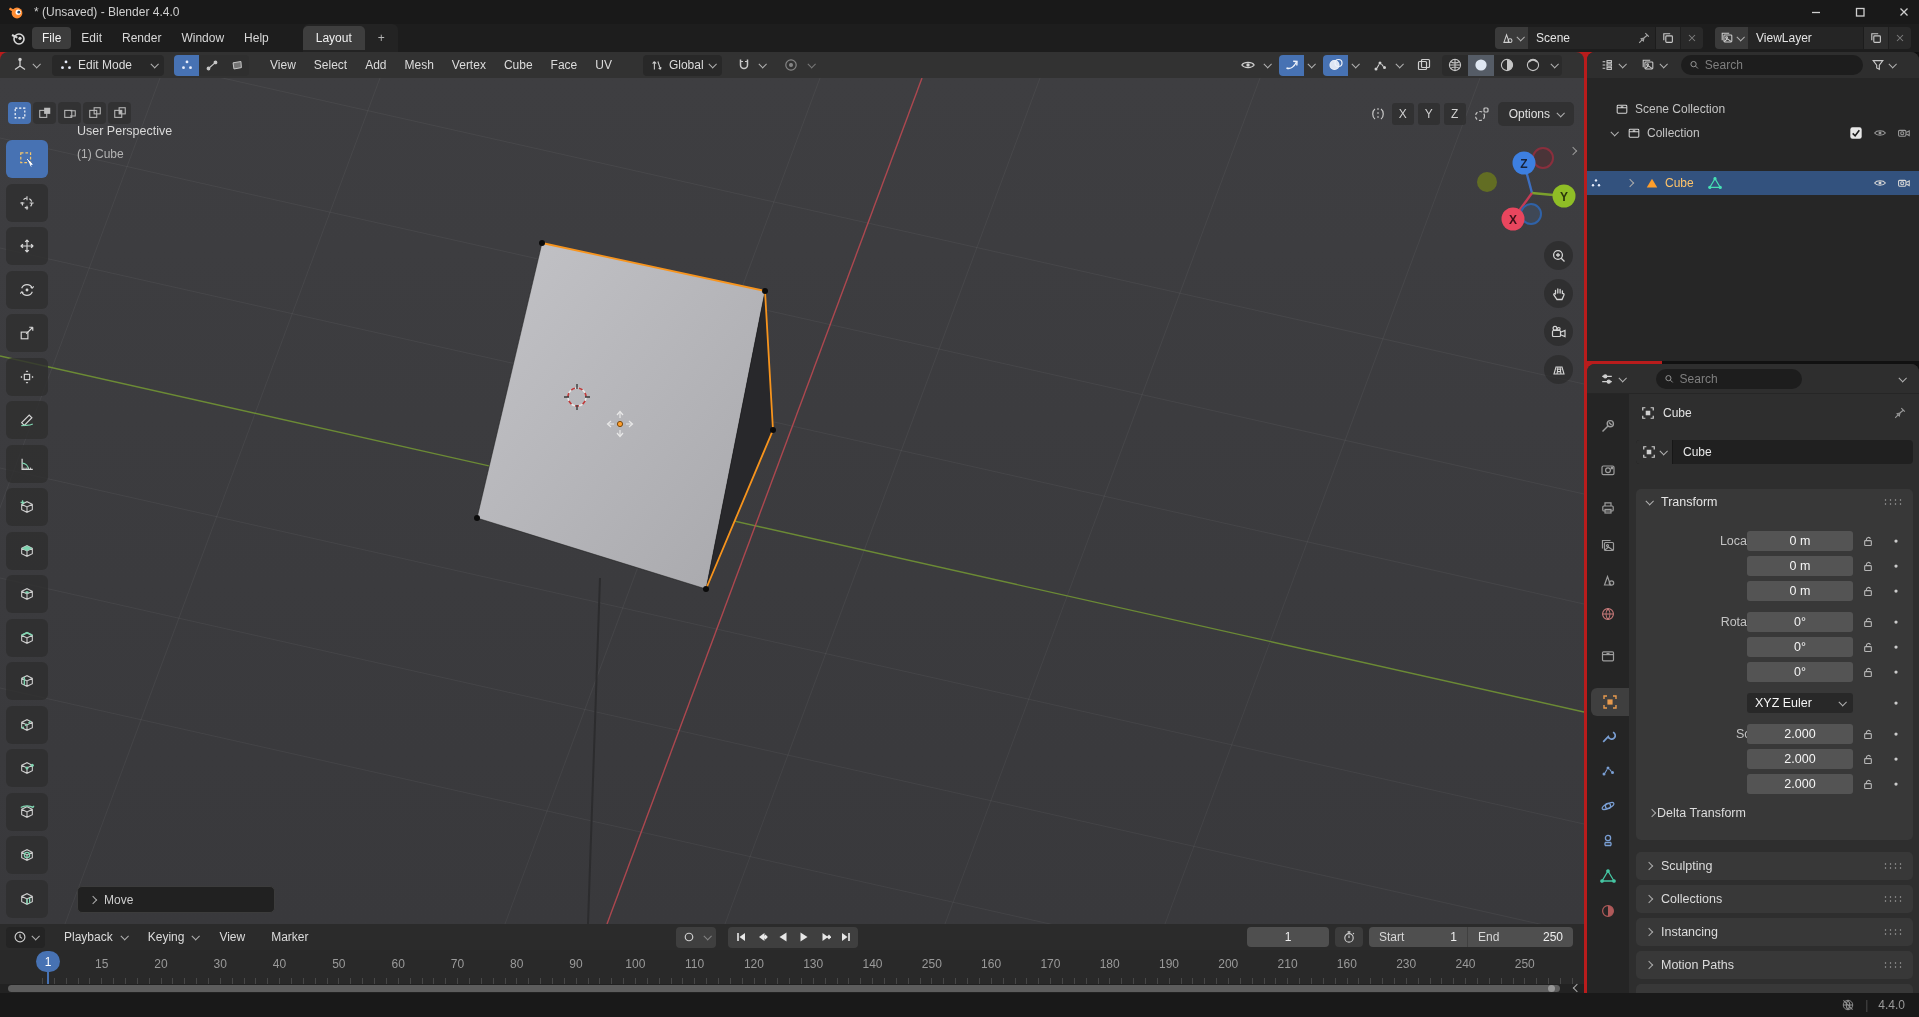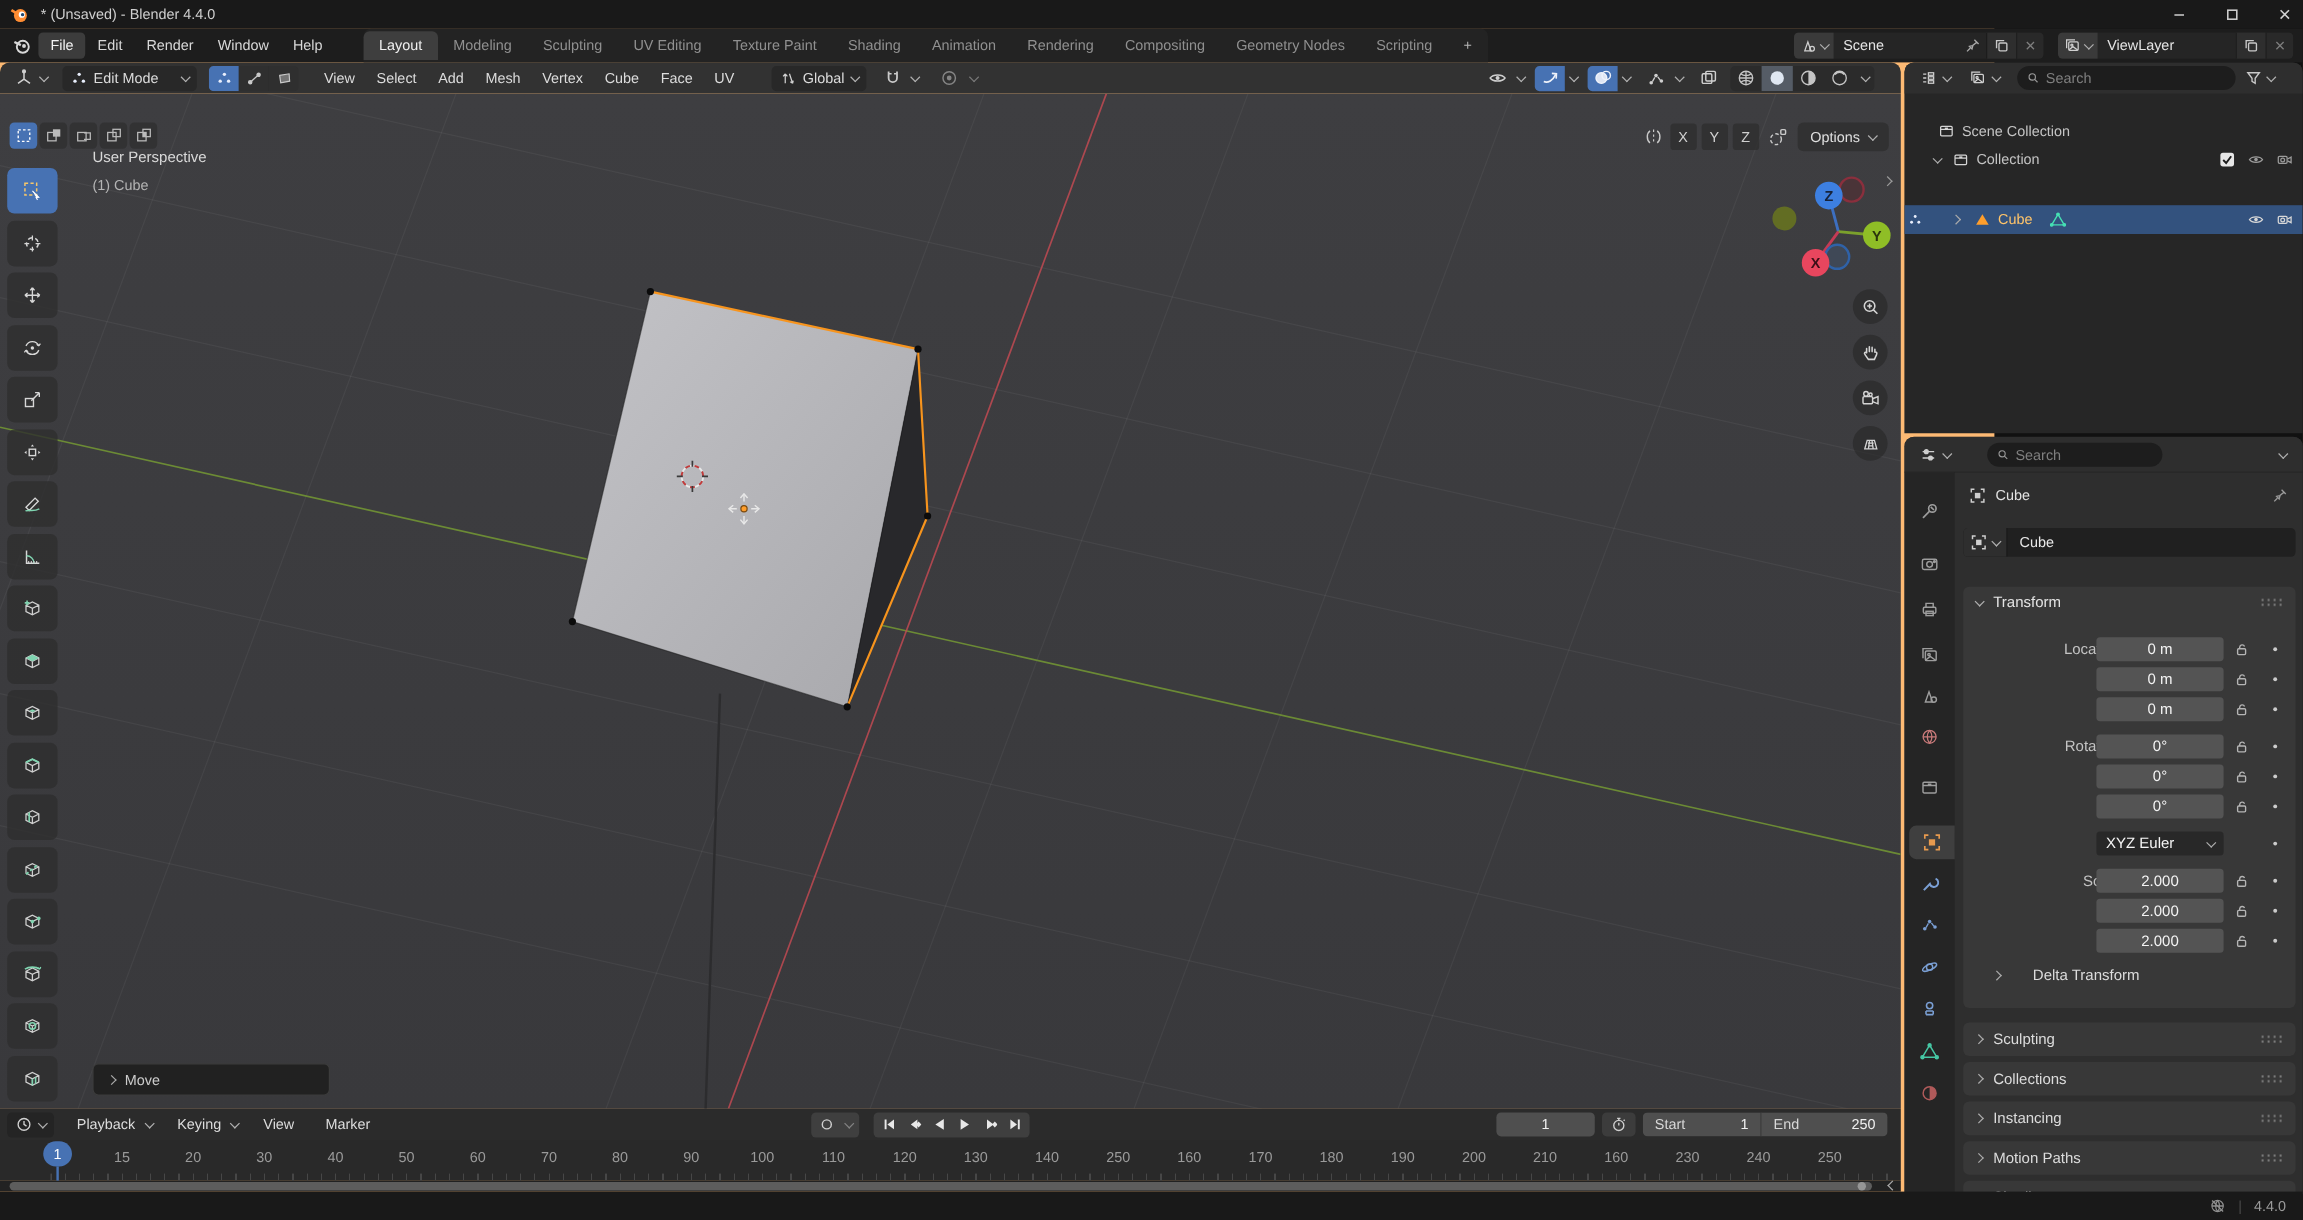--- a/index.html
+++ b/index.html
@@ -1,17 +1,17 @@
 <!DOCTYPE html>
 <html><head>
 <meta charset="utf-8">
 <style>
   *{margin:0;padding:0;box-sizing:border-box;font-family:"Liberation Sans","DejaVu Sans",sans-serif;}
   html,body{width:1919px;height:1017px;background:#111;overflow:hidden;}
-  .app{position:relative;width:1662px;height:1017px;background:#fdba74;font-size:12px;color:#d5d5d5;}
+  .app{position:relative;width:1662px;height:1017px;background:#b91c1c;font-size:12px;color:#d5d5d5;}
   .abs{position:absolute;}
   .r{display:flex;align-items:center;}
   svg{display:block;}
   .i16{width:16px;height:16px;} .i14{width:14px;height:14px;} .i12{width:12px;height:12px;} .i10{width:10px;height:10px;}
   .cv{width:6px;height:6px;border-right:1.5px solid #b0b0b0;border-bottom:1.5px solid #b0b0b0;transform:rotate(45deg) translateY(-1px);flex:none;}
   .cr{width:6px;height:6px;border-right:1.5px solid #ababab;border-bottom:1.5px solid #ababab;transform:rotate(-45deg);flex:none;}
   .dim{opacity:.55;}
   
   .titlebar{top:0;left:0;width:1919px;height:24px;background:#191919;display:flex;align-items:center;}
   .title-text{color:#cfcfcf;margin-left:10px;font-size:12px;}
@@ -404,32 +404,20 @@
         <circle cx="10" cy="8.3" r="1.6" fill="#d8d8d8"></circle>
         <path d="M2 5 L7.4 7.6" stroke="#d8d8d8" stroke-width="2"></path>
       </svg>
     <span class="mb-item active">File</span>
     <span class="mb-item">Edit</span>
     <span class="mb-item">Render</span>
     <span class="mb-item">Window</span>
     <span class="mb-item">Help</span>
     <div class="tabs">
       <span class="tab active">Layout</span>
-      <span style="display:flex">
-          <span class="tab">Modeling</span>
-          <span class="tab">Sculpting</span>
-          <span class="tab">UV Editing</span>
-          <span class="tab">Texture Paint</span>
-          <span class="tab">Shading</span>
-          <span class="tab">Animation</span>
-          <span class="tab">Rendering</span>
-          <span class="tab">Compositing</span>
-          <span class="tab">Geometry Nodes</span>
-          <span class="tab">Scripting</span>
-        </span>
       <span class="tab" style="color:#b5b5b5">+</span>
     </div>
     <div style="position:absolute;right:8px;display:flex;gap:12px;">
       <div class="idpill" style="width:208px">
         <div class="idseg icon">
           <svg class="i14" viewBox="0 0 16 16" style="color:#d0d0d0">
               <use href="#sy-scene"></use>
             </svg>
           <span class="cv"></span>
         </div>
@@ -1334,21 +1322,21 @@
               <span>2.000</span>
             </div>
             <svg class="i14 plock" viewBox="0 0 16 16">
               <use href="#sy-lock"></use>
             </svg>
             <svg class="i10 pdot" viewBox="0 0 16 16">
               <use href="#sy-dot"></use>
             </svg>
           </div>
 
-        <div class="r" style="position:absolute;top:412px;left:32px;gap:27px">
+        <div class="r" style="position:absolute;top:412px;left:20px;gap:2px">
           <span class="cr"></span>
           <span style="color:#dcdcdc;font-size:12.5px">Delta Transform</span>
         </div>
 
         <div class="sect" style="top:458px">
             <span class="cr"></span>
             <span style="flex:1">Sculpting</span>
             <div class="grip"></div>
           </div>
         <div class="sect" style="top:491px">

